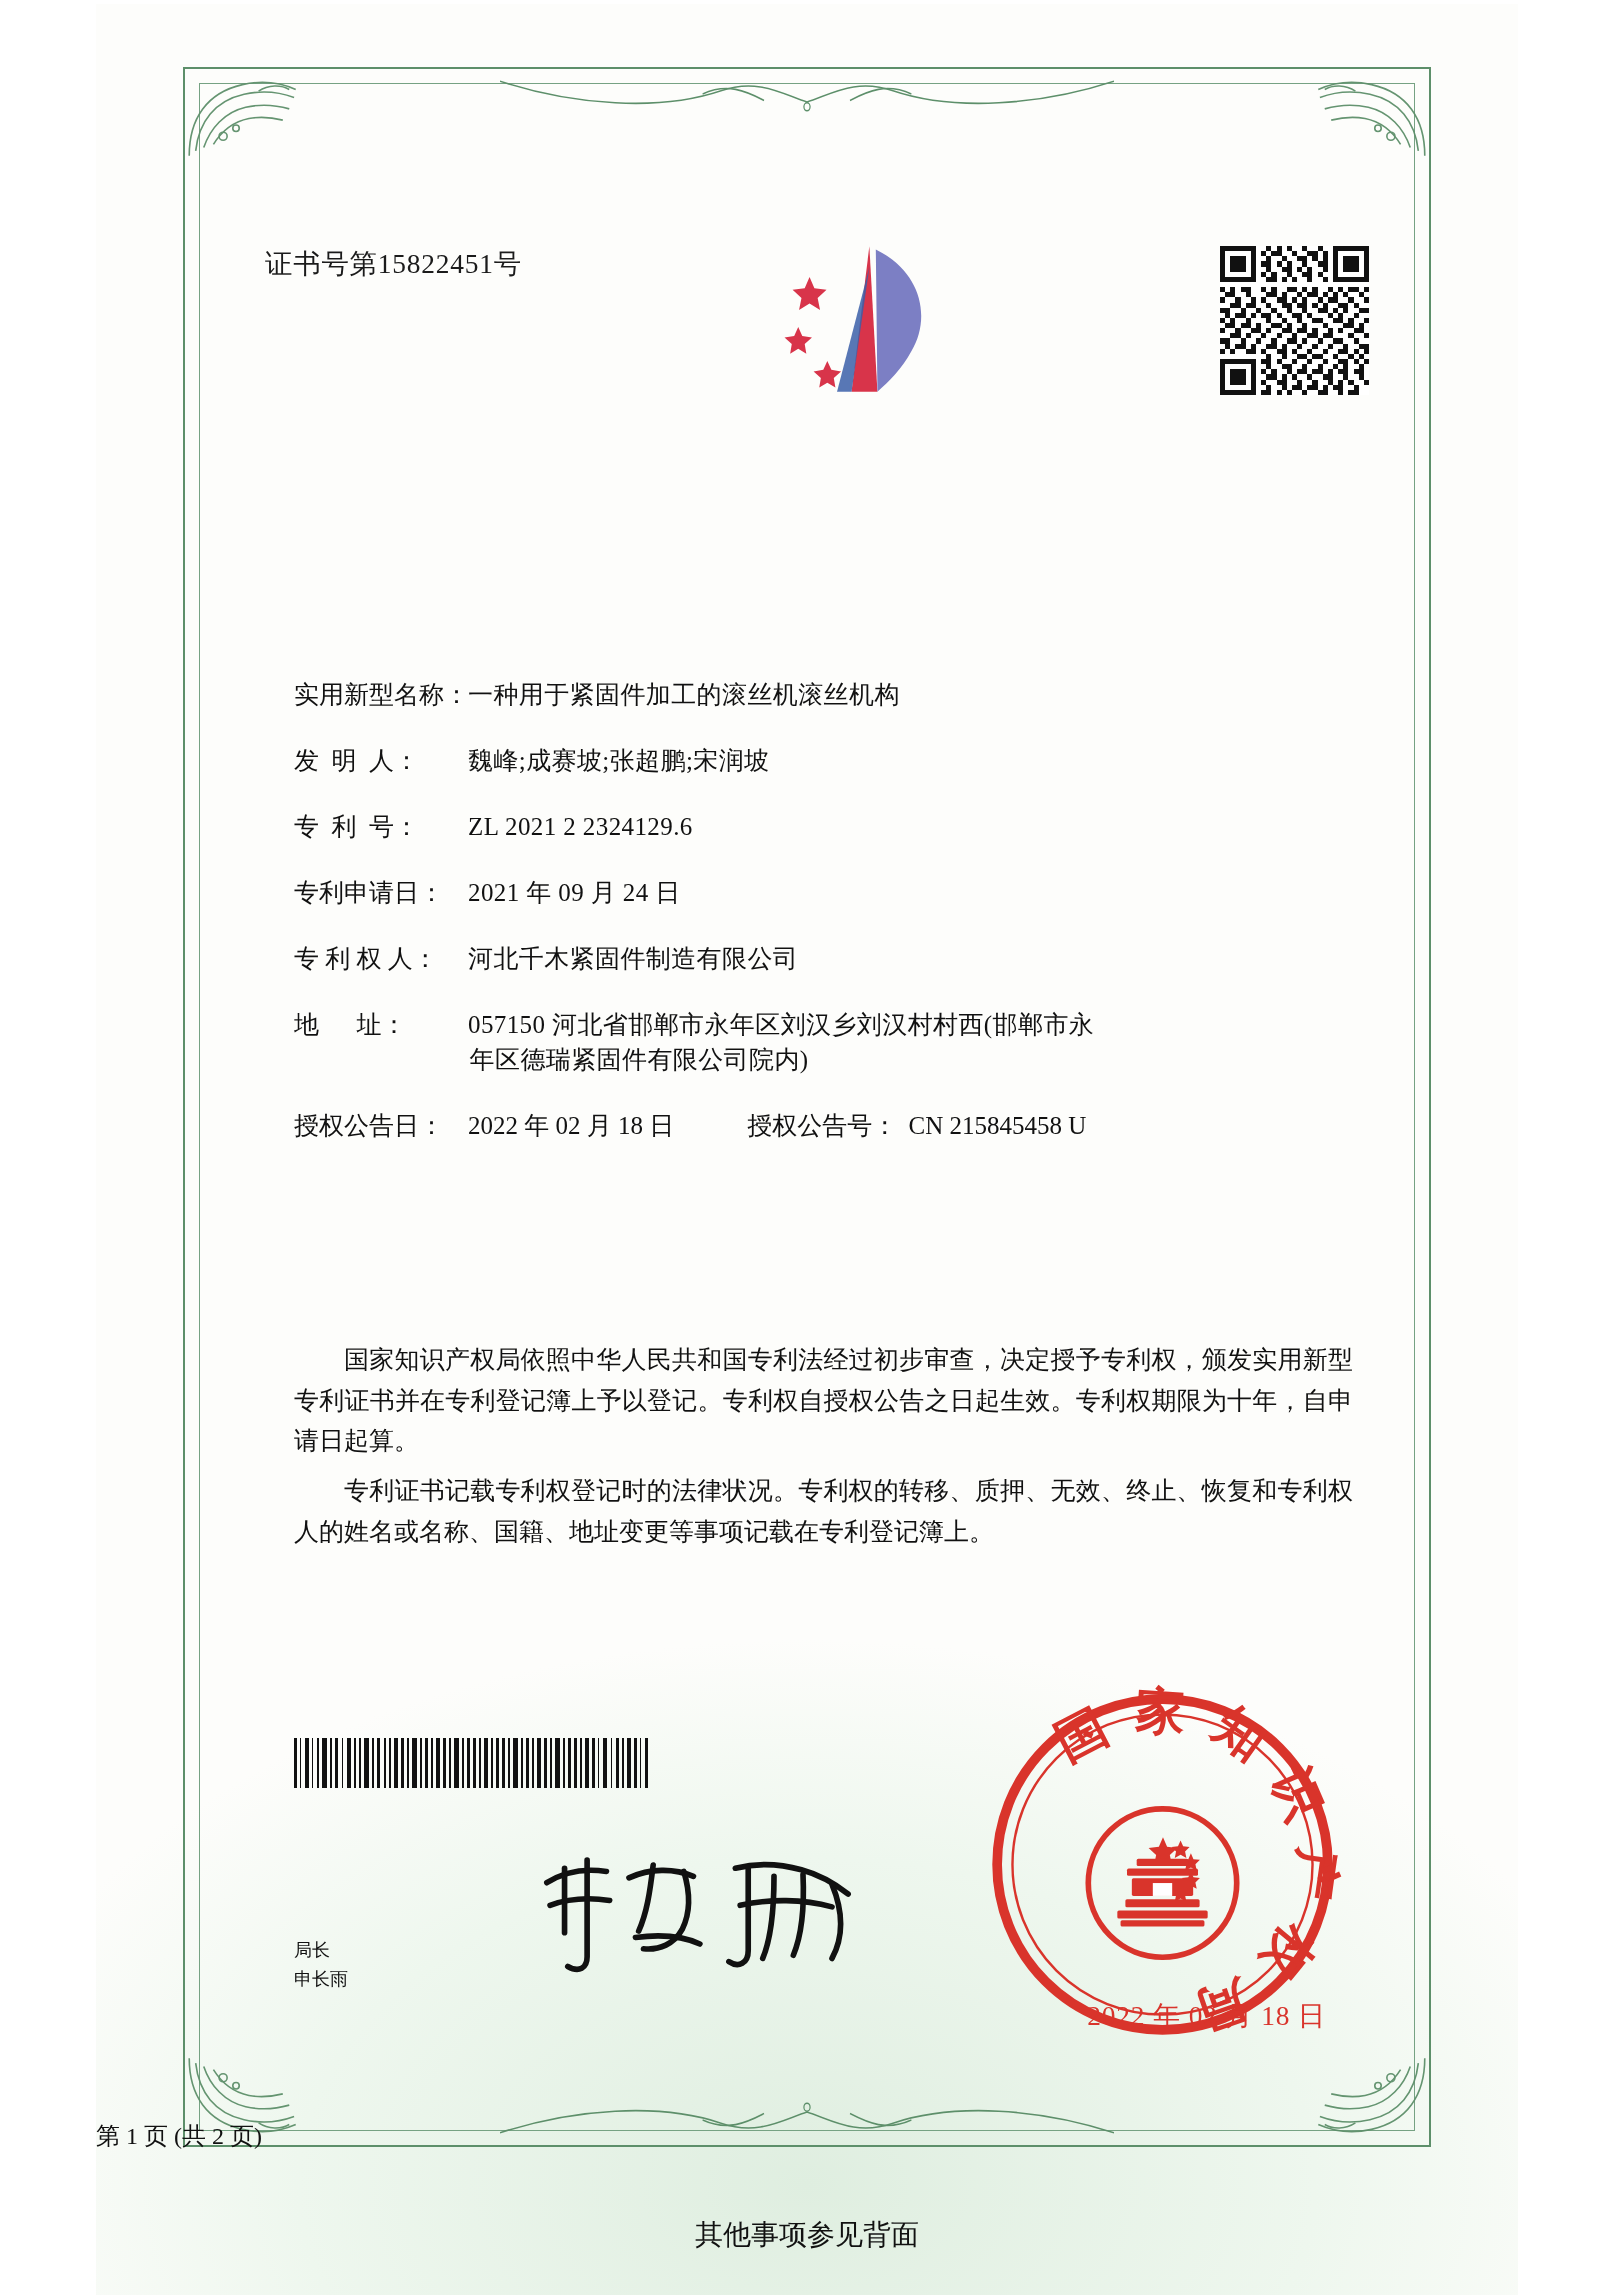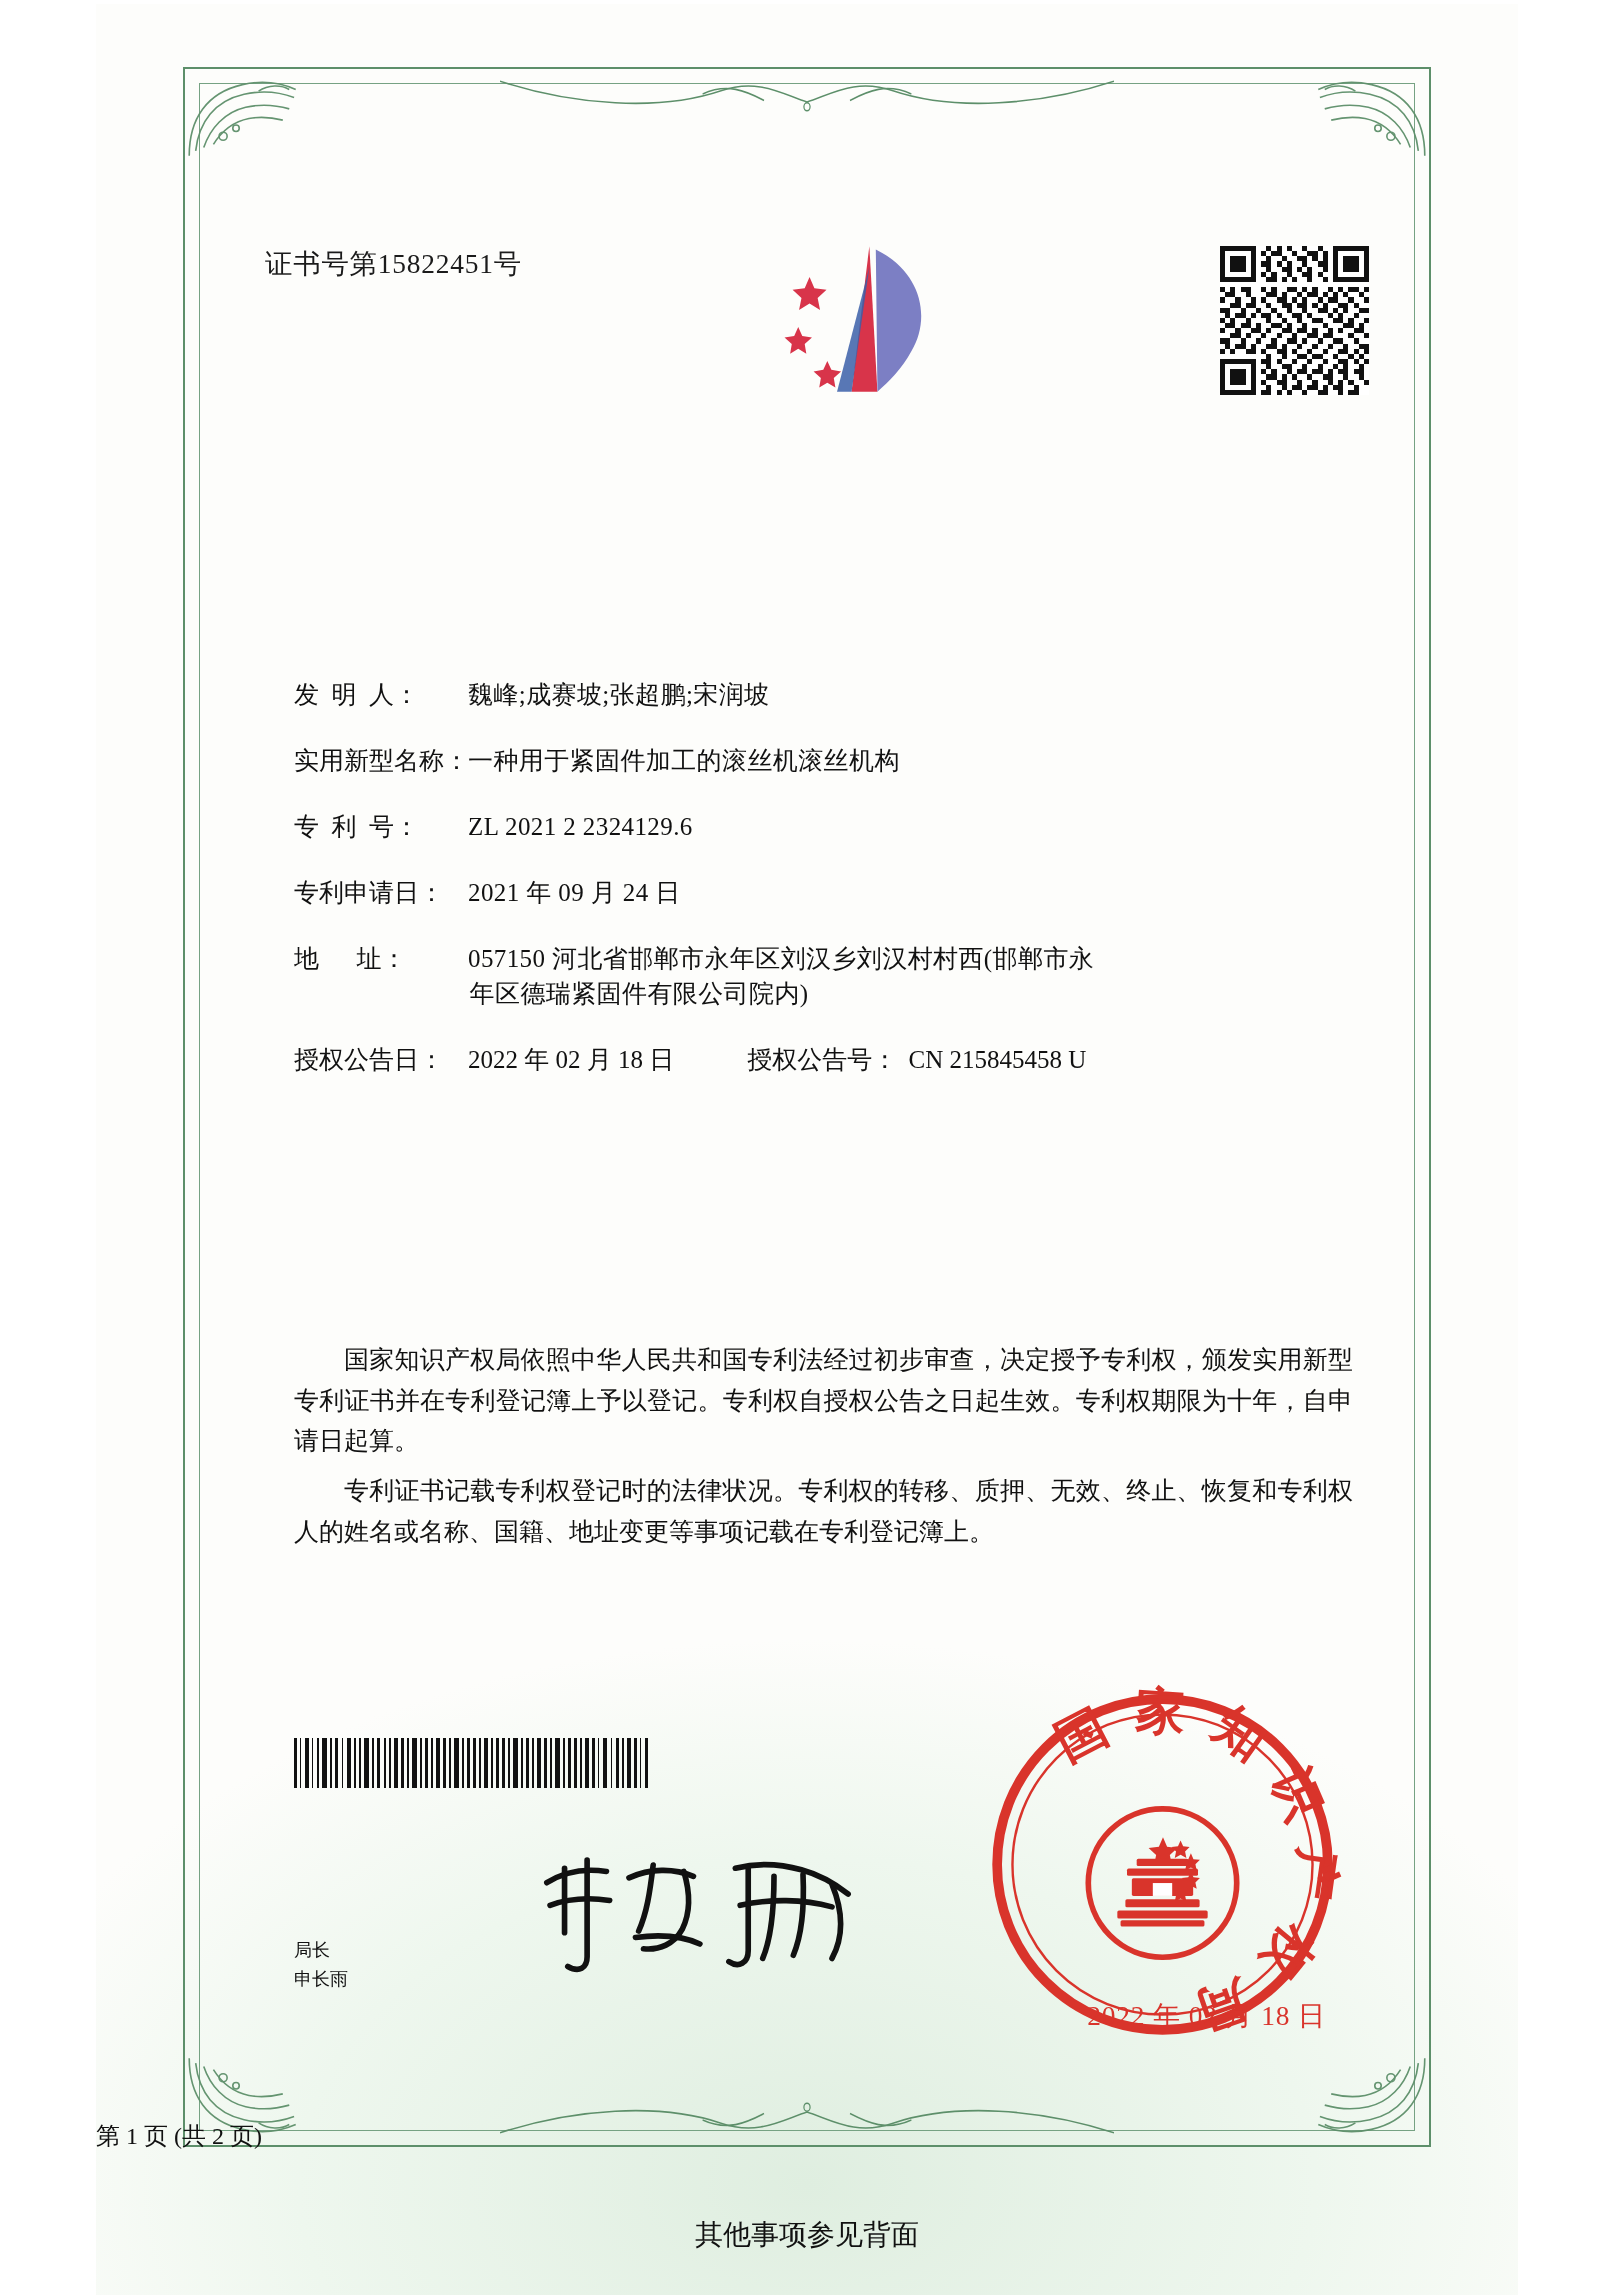--- a/index.html
+++ b/index.html
@@ -350,34 +350,38 @@
         <path d="M8 26h1v1H8zM11 26h2v1h-2zM15 26h1v1h-1zM18 26h1v1h-1zM21 26h1v1h-1zM23 26h1v1h-1zM25 26h1v1h-1zM28 26h1v1h-1z"></path>
         <path d="M9 27h1v1H9zM12 27h1v1h-1zM14 27h2v1h-2zM17 27h2v1h-2zM20 27h1v1h-1zM22 27h2v1h-2zM26 27h1v1h-1z"></path>
         <path d="M8 28h2v1H8zM11 28h1v1h-1zM13 28h1v1h-1zM16 28h1v1h-1zM19 28h2v1h-2zM23 28h1v1h-1zM25 28h2v1h-2z"></path>
       </g>
     </svg>
   </div>
 
 
   <div class="fields">
     <div class="field-row">
+      <span class="field-label">实用新型名称：</span>
+      <span class="field-value">一种用于紧固件加工的滚丝机滚丝机构</span>
+    </div>
+    <div class="field-row">
       <span class="field-label">发  明  人：</span>
       <span class="field-value">魏峰;成赛坡;张超鹏;宋润坡</span>
-    </div>
-    <div class="field-row">
-      <span class="field-label">实用新型名称：</span>
-      <span class="field-value">一种用于紧固件加工的滚丝机滚丝机构</span>
     </div>
     <div class="field-row">
       <span class="field-label">专  利  号：</span>
       <span class="field-value">ZL 2021 2 2324129.6</span>
     </div>
     <div class="field-row">
       <span class="field-label">专利申请日：</span>
       <span class="field-value">2021 年 09 月 24 日</span>
+    </div>
+    <div class="field-row">
+      <span class="field-label">专 利 权 人：</span>
+      <span class="field-value">河北千木紧固件制造有限公司</span>
     </div>
     <div class="field-row">
       <span class="field-label">地      址：</span>
       <span class="field-value">
         <span>057150 河北省邯郸市永年区刘汉乡刘汉村村西(邯郸市永</span>
         <span class="line2">年区德瑞紧固件有限公司院内)</span>
       </span>
     </div>
     <div class="field-row split">
       <span class="field-label">授权公告日：</span>

